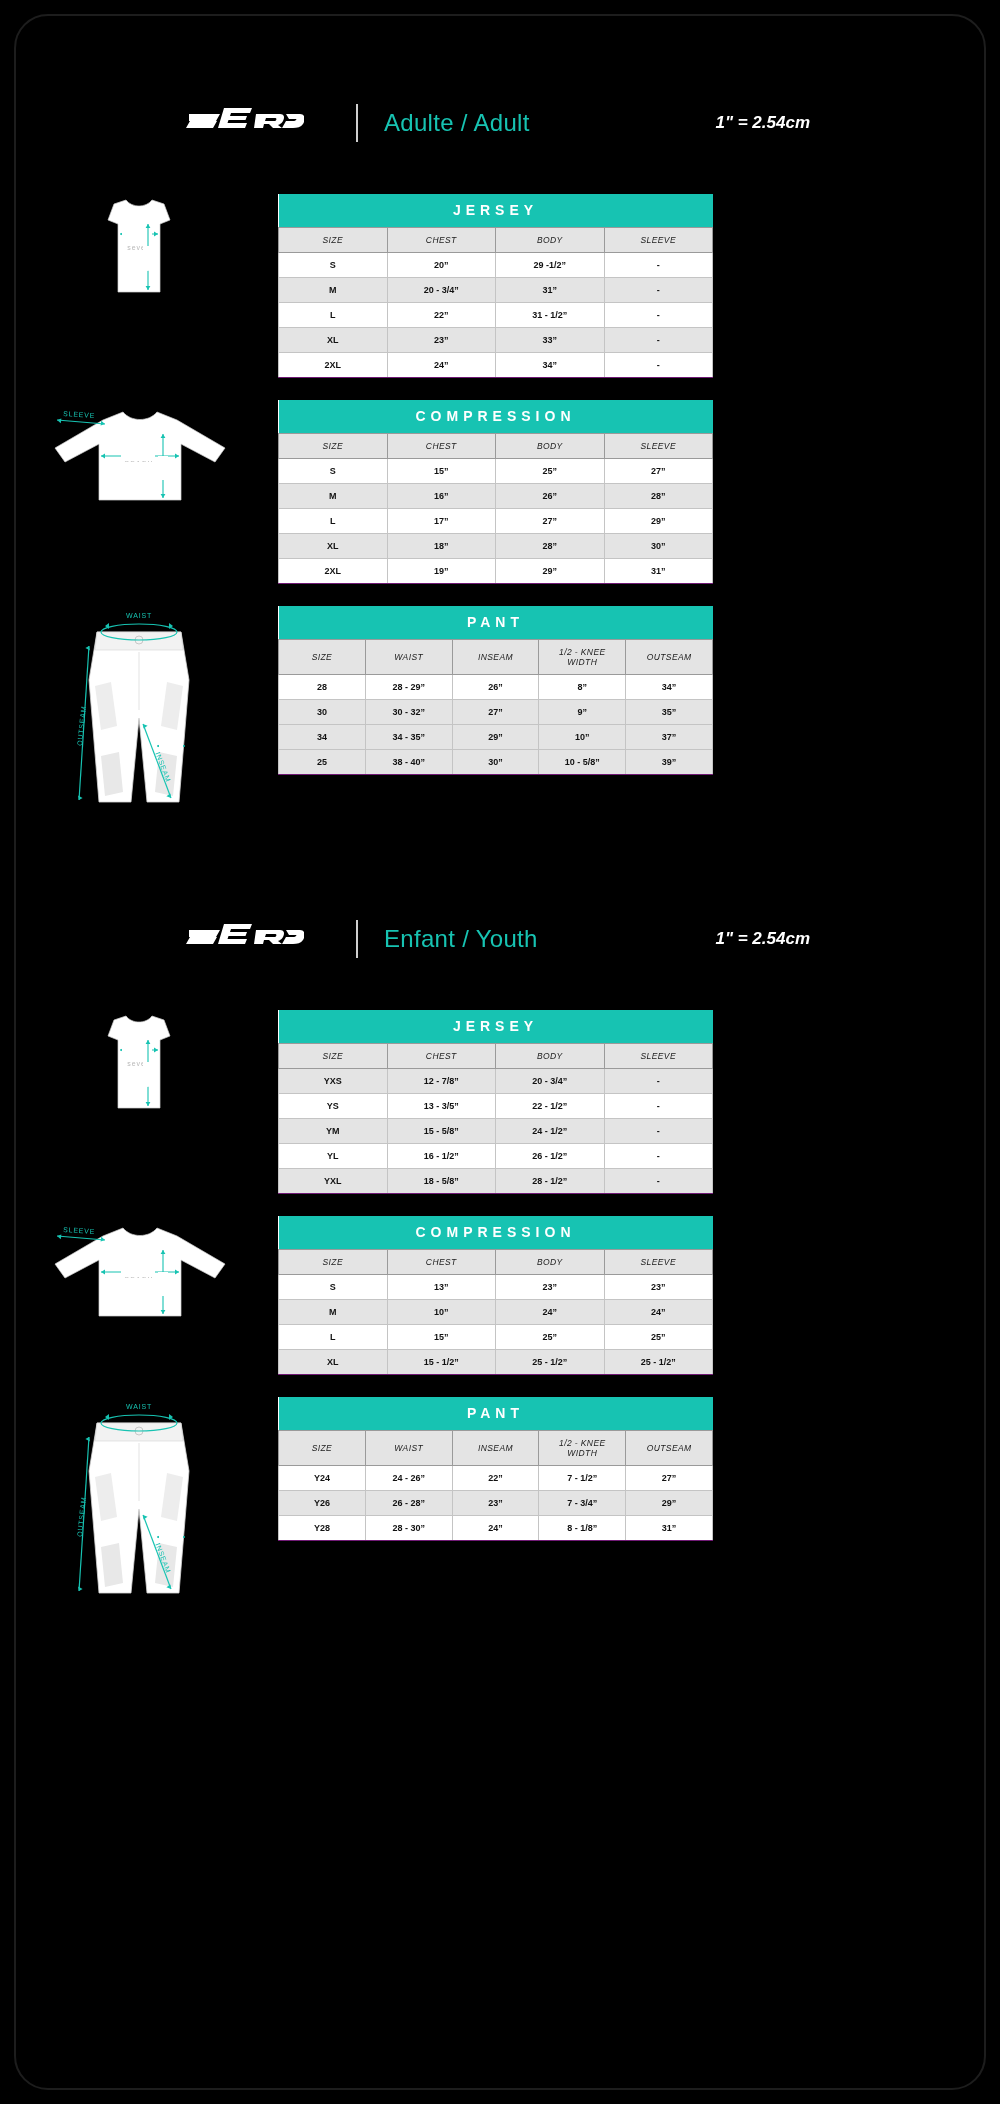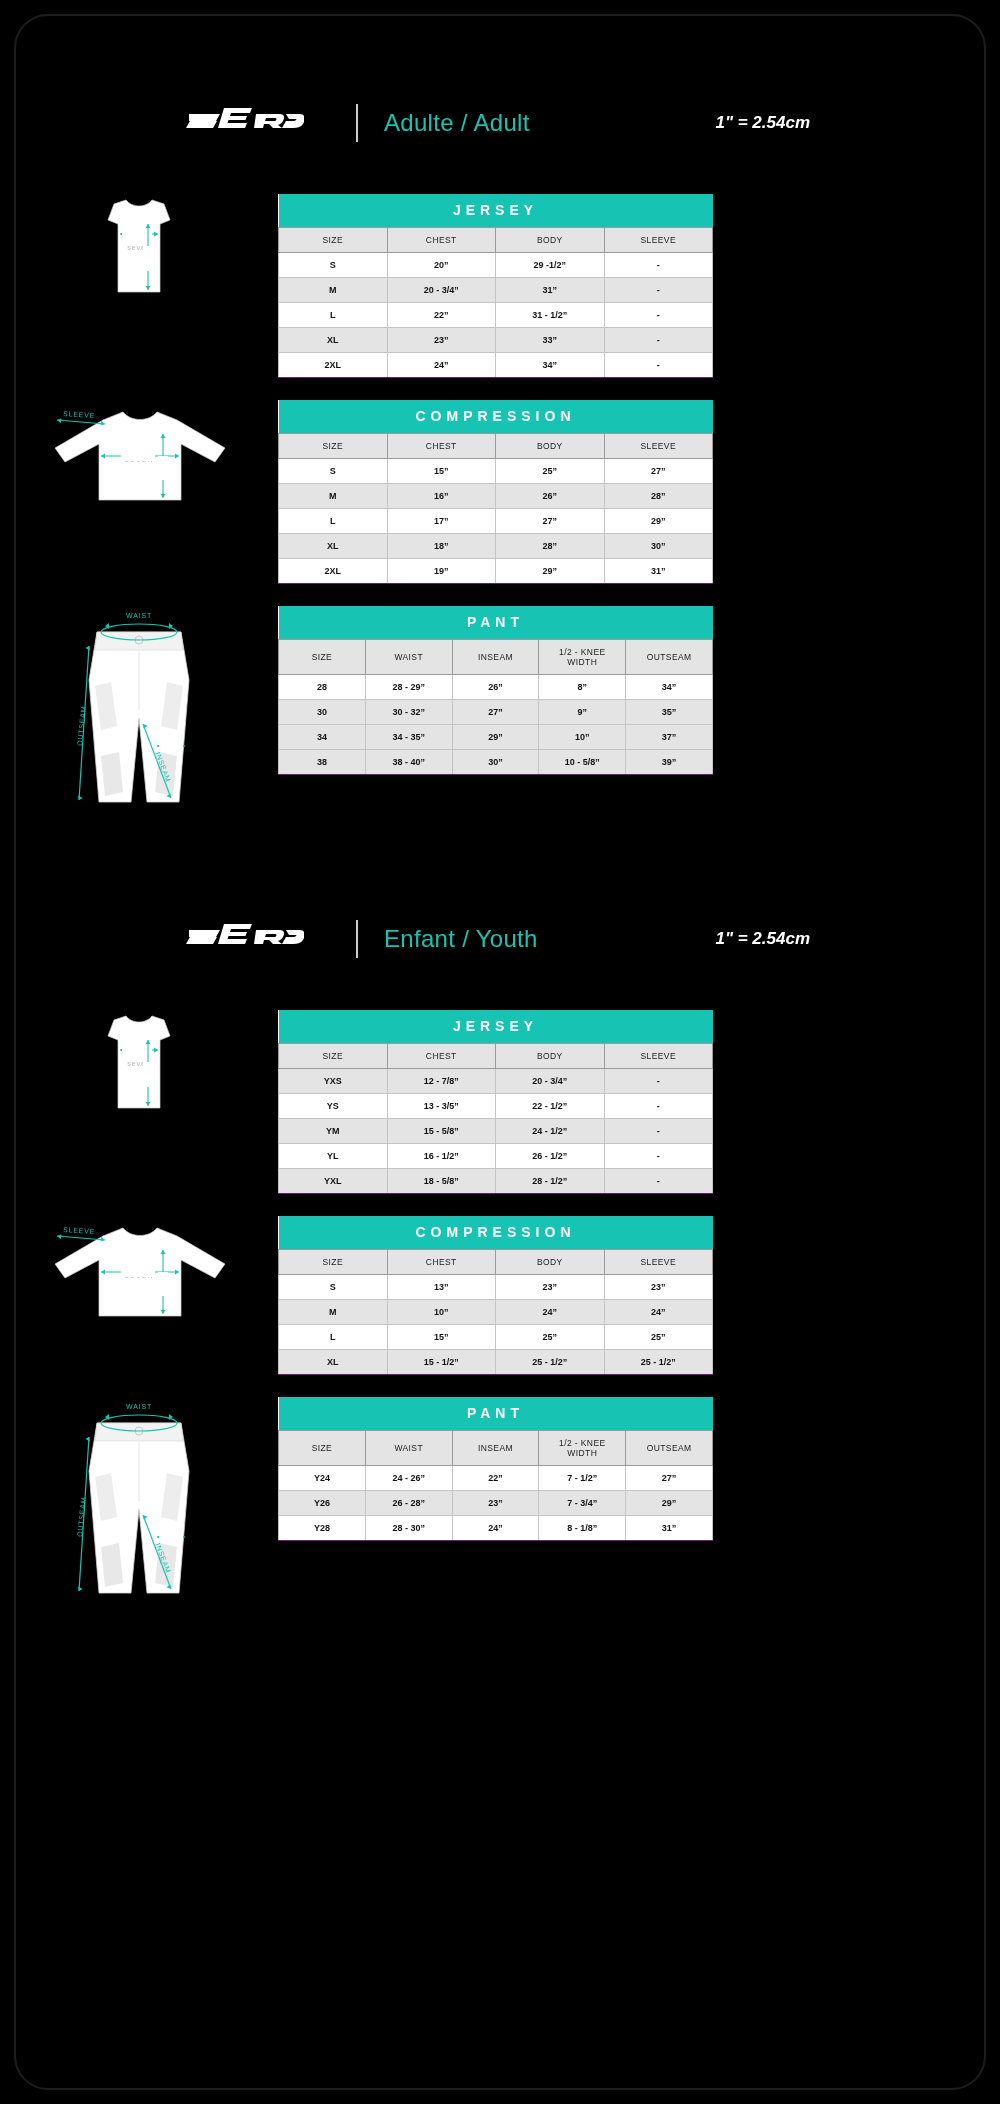--- a/index.html
+++ b/index.html
@@ -105,20 +105,21 @@
   }
   table.size thead.cols th {
     background: #e4e4e4;
     color: #1a1a1a;
     font-size: 8.5px;
     font-weight: 400;
     letter-spacing: 0.4px;
     text-align: center;
     padding: 7px 8px;
     border: 1px solid #9a9a9a;
+    font-style: italic;
   }
   table.size tbody td {
     color: #111111;
     font-size: 9px;
     font-weight: 700;
     text-align: center;
     padding: 7px 2px;
     border: 1px solid #c4c4c4;
     background: #ffffff;
   }
@@ -358,21 +359,21 @@
                 <td>35”</td>
               </tr>
               <tr class="alt">
                 <td>34</td>
                 <td>34 - 35”</td>
                 <td>29”</td>
                 <td>10”</td>
                 <td>37”</td>
               </tr>
               <tr class="alt">
-                <td>38</td>
+                <td>25</td>
                 <td>38 - 40”</td>
                 <td>30”</td>
                 <td>10 - 5/8”</td>
                 <td>39”</td>
               </tr>
             </tbody>
           </table>
         </div>
       </div>
       <div class="gap-lg"></div>

